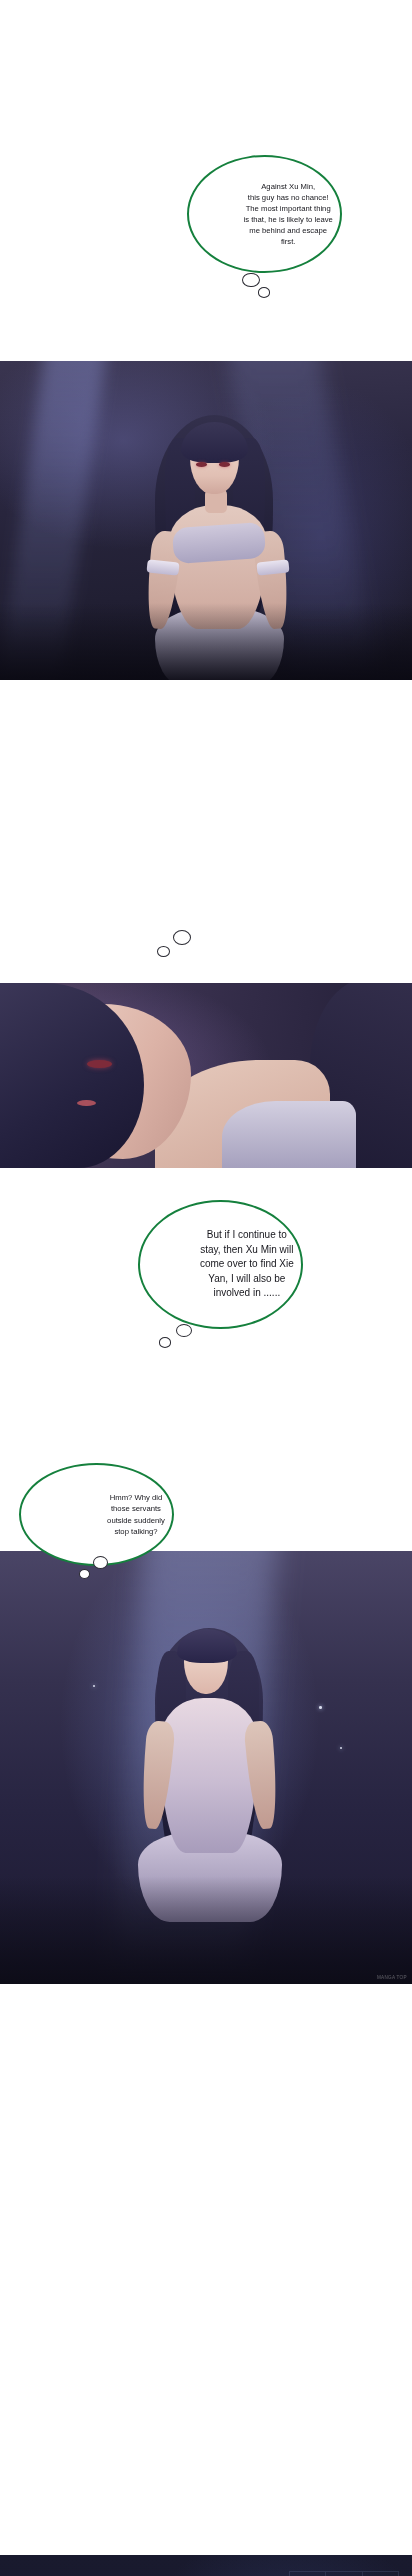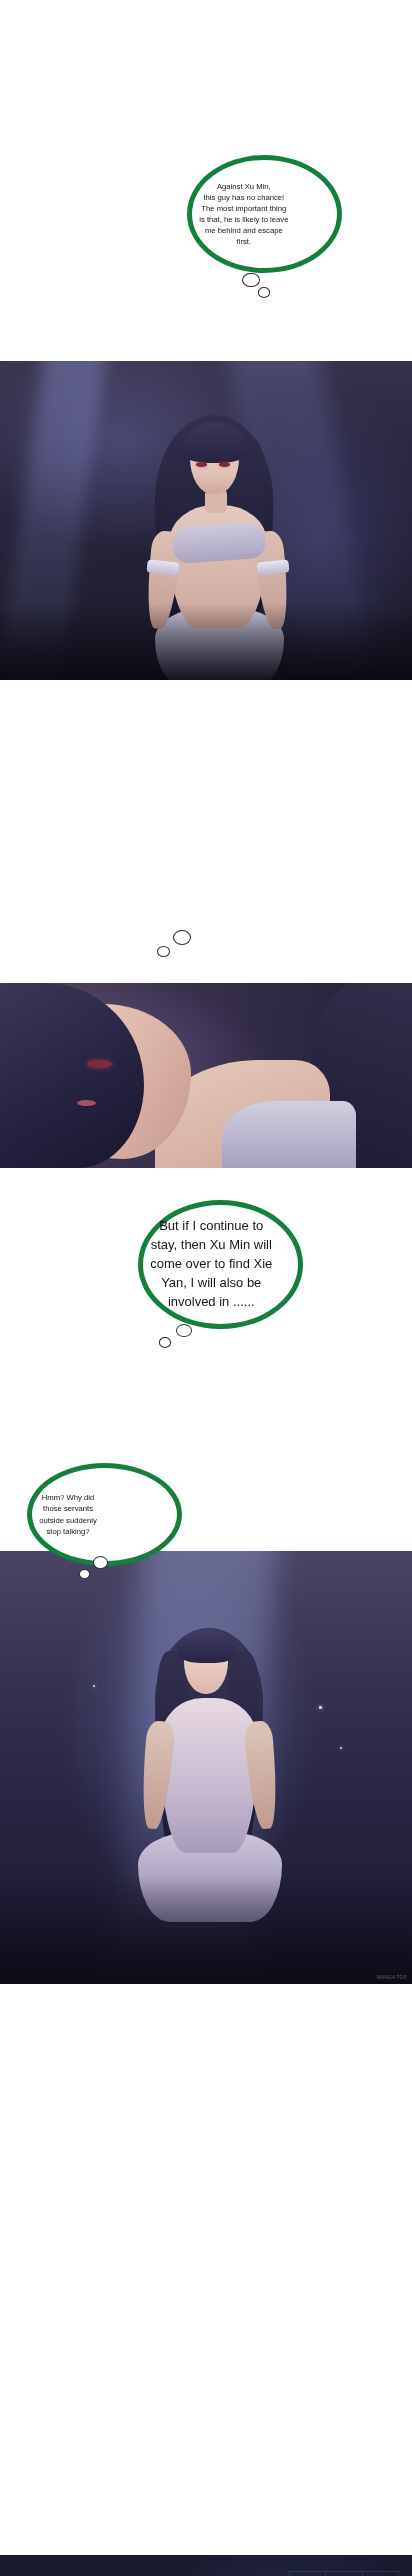--- a/index.html
+++ b/index.html
@@ -298,25 +298,25 @@
   }
   .p4 .latticeB { left: 289px; top: 15.5px; width: 108px; height: 165px; }
   .p4 .lat-v, .p4 .lat-h {
     position: absolute; background: rgba(150,170,220,0.14);
   }
 
   
   .bubble {
     position: absolute;
     background: #ffffff;
-    border: 5px solid #15803d;
+    border: 2px solid #15803d;
     border-radius: 50%;
     display: flex;
     align-items: center;
-    justify-content: flex-start;
+    justify-content: flex-end;
     text-align: center;
     box-sizing: border-box;
     color: #16161c;
     line-height: 1.45;
     z-index: 5;
   }
   .bubble .txt {
     display: block;
     padding: 0 7.2px;
     white-space: pre-line;
@@ -344,29 +344,29 @@
     left: 140px; top: 804px; width: 242px; height: 129px;
     font-size: 7.7px;
   }
   .d2 { left: 155px; top: 930px; width: 41px; height: 36px; }
   .d2 i:nth-child(1){ left: 17.5px; top: 0; width: 16.5px; height: 13.4px; }
   .d2 i:nth-child(2){ left: 2.1px; top: 15.5px; width: 11.3px; height: 9.3px; }
 
   
   .b3 {
     left: 138px; top: 1200px; width: 165px; height: 129px;
-    font-size: 13px;
+    font-size: 10px;
   }
   .d3 { left: 155px; top: 1324px; width: 41px; height: 36px; }
   .d3 i:nth-child(1){ left: 20.6px; top: 0; width: 14.4px; height: 11.3px; }
   .d3 i:nth-child(2){ left: 4.1px; top: 13.4px; width: 10.3px; height: 8.2px; }
 
   
   .b4 {
-    left: 27px; top: 1463px; width: 155px; height: 103px;
+    left: 19px; top: 1463px; width: 155px; height: 103px;
     font-size: 7.7px;
   }
   .d4 { left: 77px; top: 1556px; width: 41px; height: 36px; }
   .d4 i:nth-child(1){ left: 15.5px; top: 0; width: 13.4px; height: 11.3px; }
   .d4 i:nth-child(2){ left: 2.1px; top: 13.4px; width: 9.3px; height: 7.7px; }
 
   
 </style>
 </head>
 <body>

